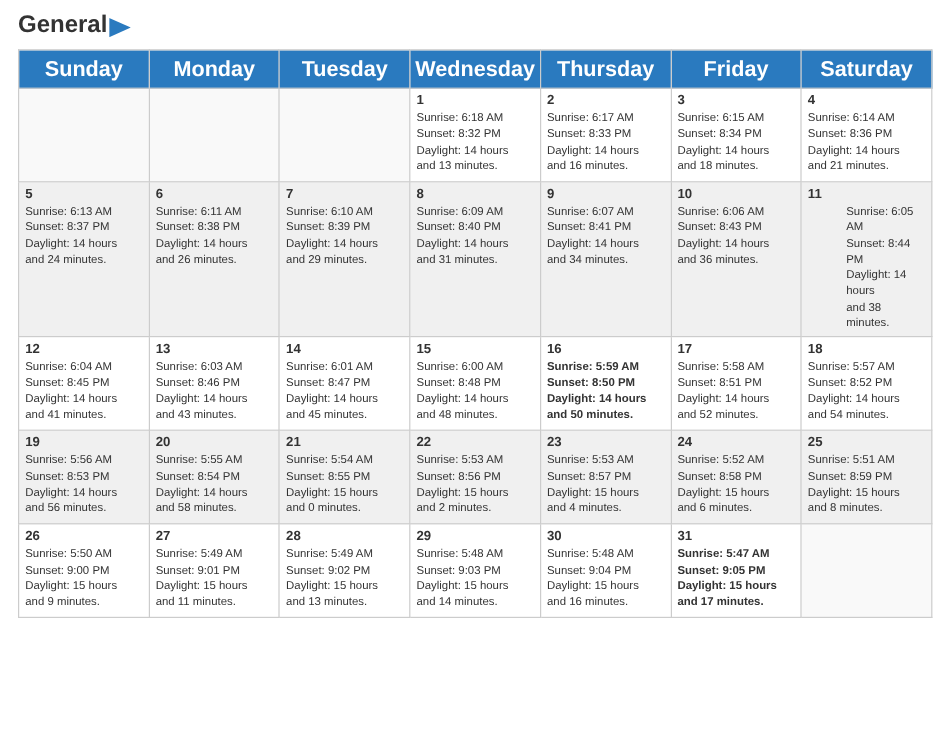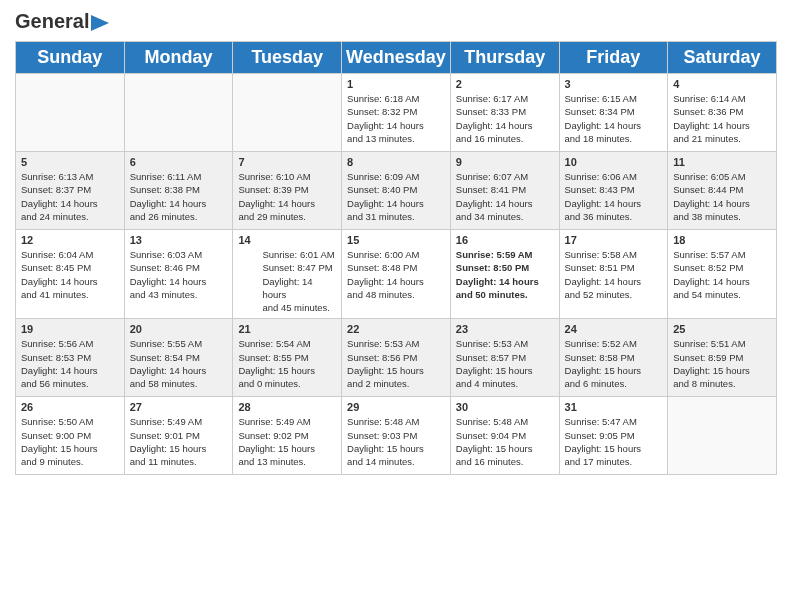--- a/index.html
+++ b/index.html
@@ -188,21 +188,21 @@
           </td>
           <td class="shaded">
             <span class="day-num">10</span>
             <div class="day-info" style="white-space: pre-line;">Sunrise: 6:06 AM
 Sunset: 8:43 PM
 Daylight: 14 hours
 and 36 minutes.</div>
           </td>
           <td class="shaded">
             <span class="day-num">11</span>
-            <div class="day-info" style="white-space: pre-line;">Sunrise: 6:05 AM
+            <div class="day-info" style="white-space: pre-line; margin-left: 32px;">Sunrise: 6:05 AM
 Sunset: 8:44 PM
 Daylight: 14 hours
 and 38 minutes.</div>
           </td>
         </tr>
         <tr>
           <td>
             <span class="day-num">12</span>
             <div class="day-info" style="white-space: pre-line;">Sunrise: 6:04 AM
 Sunset: 8:45 PM
@@ -211,21 +211,21 @@
           </td>
           <td>
             <span class="day-num">13</span>
             <div class="day-info" style="white-space: pre-line;">Sunrise: 6:03 AM
 Sunset: 8:46 PM
 Daylight: 14 hours
 and 43 minutes.</div>
           </td>
           <td>
             <span class="day-num">14</span>
-            <div class="day-info" style="white-space: pre-line; margin-left: 24px;">Sunrise: 6:01 AM
+            <div class="day-info" style="white-space: pre-line;">Sunrise: 6:01 AM
 Sunset: 8:47 PM
 Daylight: 14 hours
 and 45 minutes.</div>
           </td>
           <td>
             <span class="day-num">15</span>
             <div class="day-info" style="white-space: pre-line;">Sunrise: 6:00 AM
 Sunset: 8:48 PM
 Daylight: 14 hours
 and 48 minutes.</div>
@@ -334,21 +334,21 @@
           </td>
           <td>
             <span class="day-num">30</span>
             <div class="day-info" style="white-space: pre-line;">Sunrise: 5:48 AM
 Sunset: 9:04 PM
 Daylight: 15 hours
 and 16 minutes.</div>
           </td>
           <td>
             <span class="day-num">31</span>
-            <div class="day-info" style="white-space: pre-line;">Sunrise: 5:47 AM
+            <div class="day-info" style="white-space: pre-line; font-weight: bold;">Sunrise: 5:47 AM
 Sunset: 9:05 PM
 Daylight: 15 hours
 and 17 minutes.</div>
           </td>
           <td class="empty"></td>
         </tr>
       </tbody>
   </table>
 </div>
 

